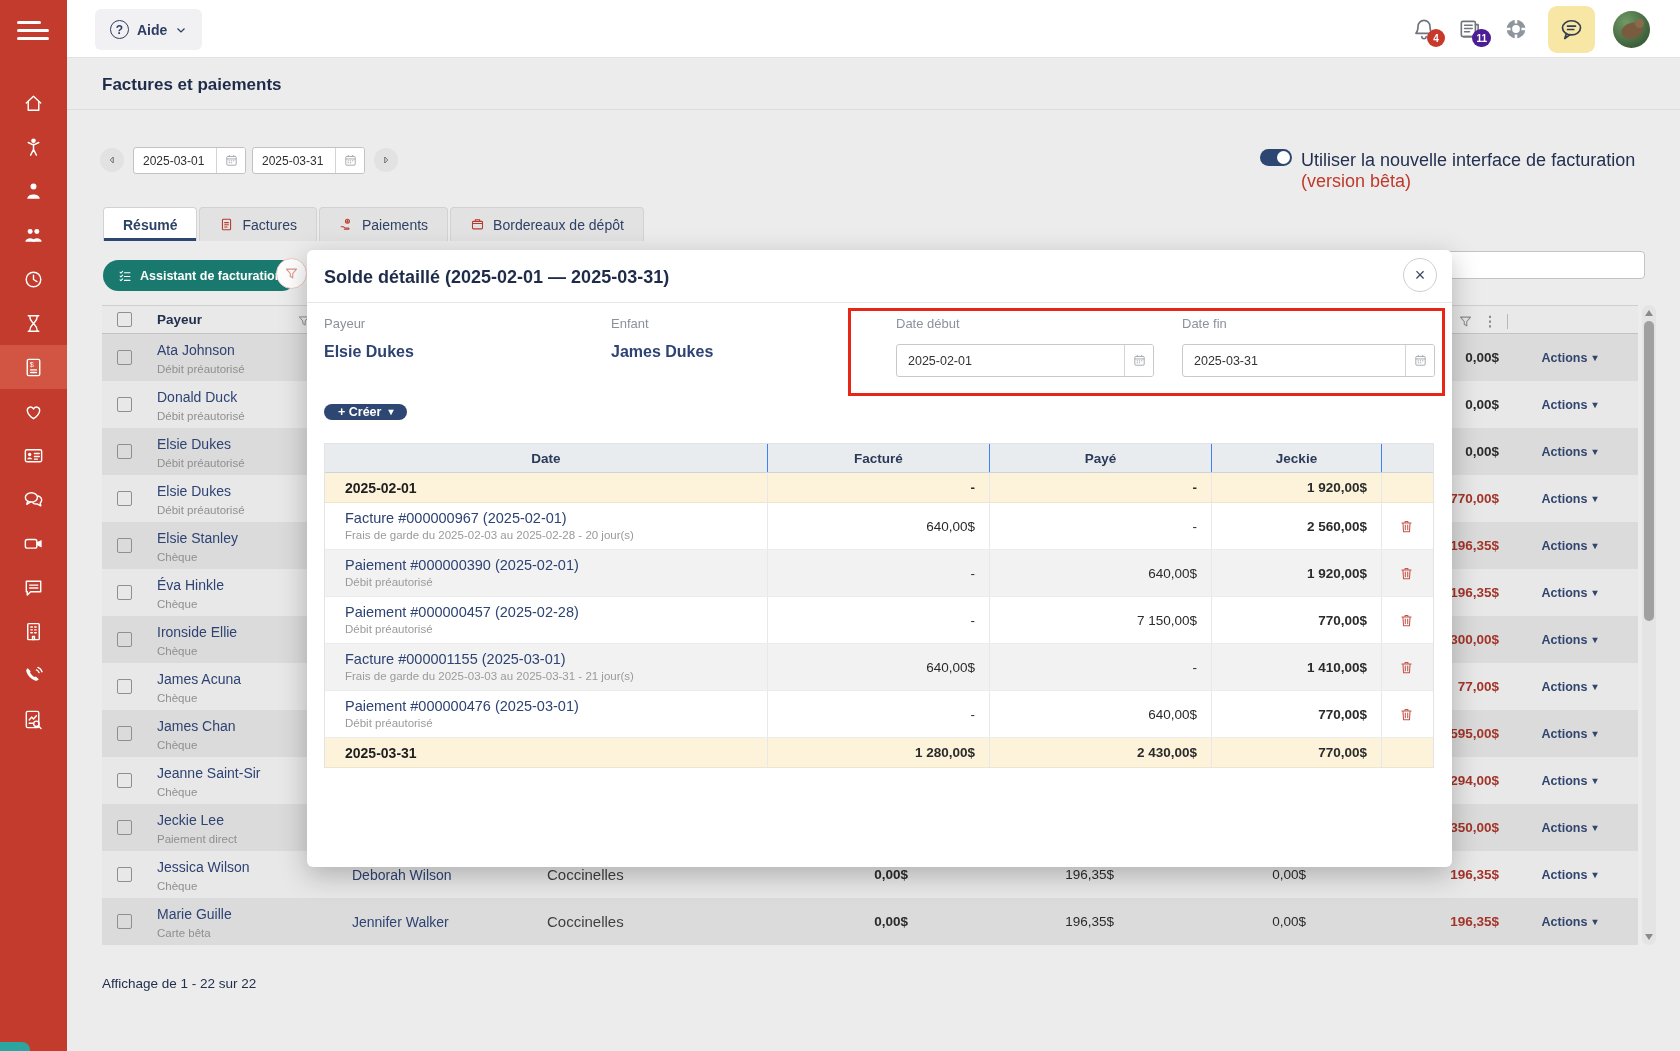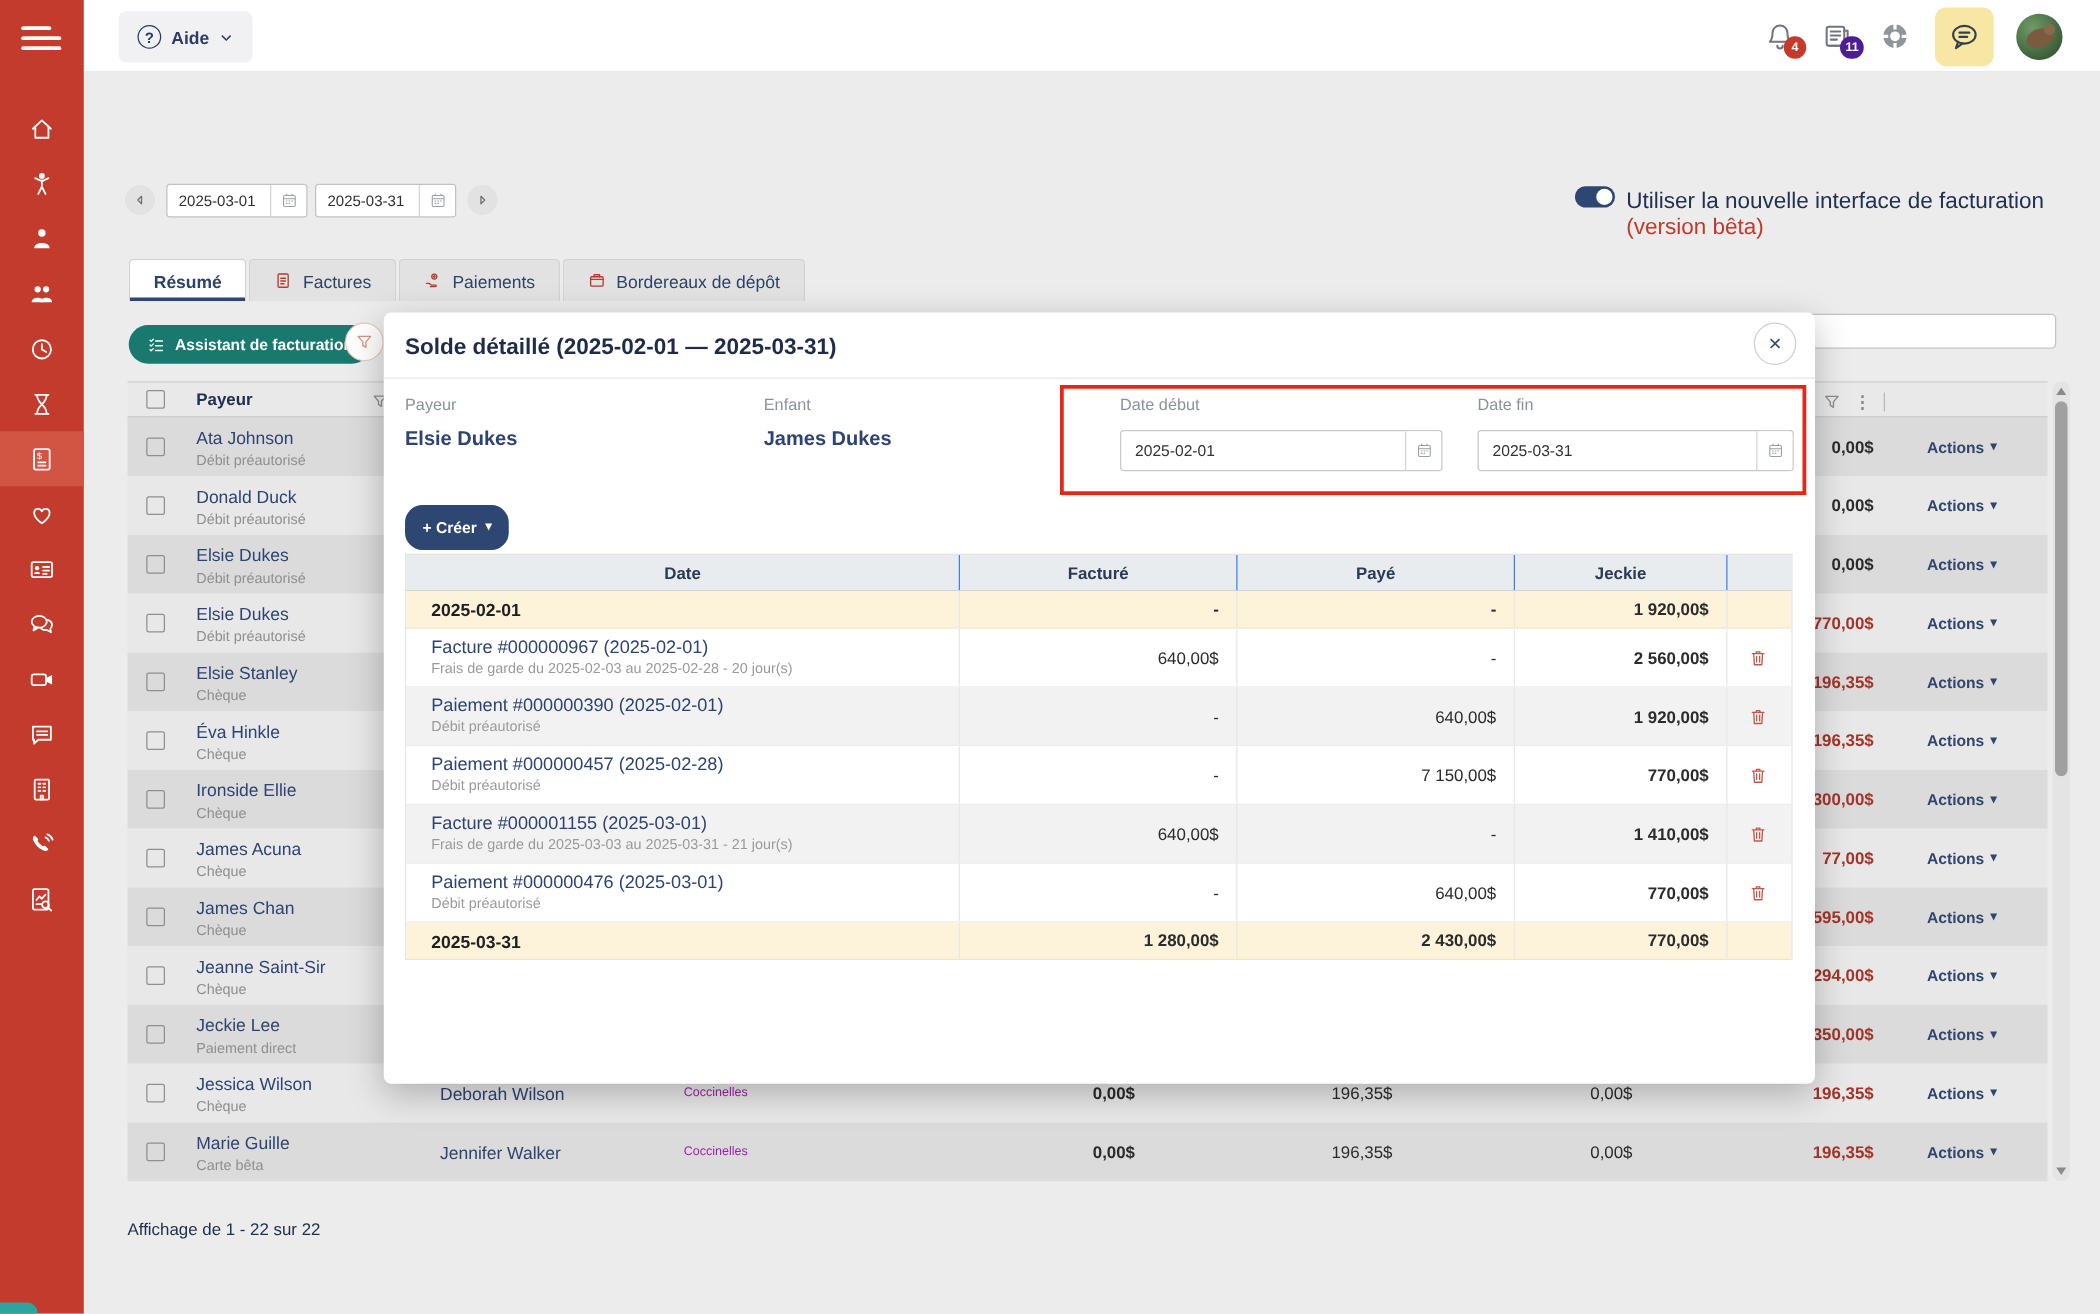--- a/index.html
+++ b/index.html
@@ -83,21 +83,21 @@
   .hricons svg{width:15px;height:15px}
   .vdots{font-size:14px;font-weight:700;letter-spacing:0;color:#8b8b8b}
   .vline{display:inline-block;width:1px;height:15px;background:#b8b8b8}
   .prow{height:47px;cursor:default}
   .prow:nth-child(odd){background:#dbdbdb}
   .prow:nth-child(even){background:#e8e8e8}
   .cbx{width:15px;height:15px;border:1.5px solid #8f8f8f;border-radius:2px;margin-left:15px;display:block;cursor:pointer;background:transparent}
   .pname{font-size:14px;color:#2e4373;line-height:1;padding-top:2px}
   .pmeth{font-size:11.5px;color:#8f8f8f;margin-top:6px}
   .pchild{font-size:14px;color:#2e4373}
-  .pgroup{font-size:10px;color:#a21caf}
+  .pgroup{font-size:15px;color:#404040}
   .num{text-align:right;font-size:13.5px;color:#2b2b2b;padding-right:2px}
   .num.b{font-weight:700}
   .num.red{color:#a33429;font-weight:700}
   .actions-btn{background:none;border:none;font-family:inherit;font-size:12.5px;font-weight:700;color:#31456e;cursor:pointer;
     justify-self:center;display:flex;align-items:center;gap:5px}
   .caret{font-size:10px;line-height:1}
 
   
   .sbar{position:absolute;left:1642px;top:305px;width:14px;height:640px;background:#e4e4e4;border-radius:7px;z-index:2}
   .sarrow{position:absolute;left:3px;width:0;height:0;border-left:4px solid transparent;border-right:4px solid transparent}
@@ -112,21 +112,21 @@
     box-shadow:0 8px 28px rgba(0,0,0,.25);z-index:20}
   .m-title{position:absolute;left:17px;top:17px;font-size:18px;font-weight:700;color:#1f2c49}
   .m-close{position:absolute;left:1096px;top:8px;width:34px;height:34px;border-radius:50%;background:#fff;border:1px solid #cfcfcf;
     color:#3a4a66;font-size:18px;line-height:1;cursor:pointer;display:flex;align-items:center;justify-content:center;font-family:inherit}
   .m-div{position:absolute;left:0;top:52px;width:100%;border-top:1px solid #e6e6e6}
   .flabel{position:absolute;top:66px;font-size:13px;color:#8b919c}
   .fvalue{position:absolute;top:93px;font-size:16px;font-weight:700;color:#2d4373;cursor:pointer}
   .dfield{position:absolute;top:94px;height:33px;display:flex;border:1px solid #c9c9c9;border-radius:3px;background:#fff;overflow:hidden}
   .dfield input{border:none;outline:none;font-family:inherit;font-size:12.5px;color:#333;padding:0 11px;flex:1;background:transparent}
   .redbox{position:absolute;left:541px;top:58px;width:597px;height:88px;border:3px solid #e82617;pointer-events:none;z-index:6}
-  .create-btn{position:absolute;left:17px;top:154px;height:36px;padding:0 14px;border:none;border-radius:14px;background:#2e4672;
+  .create-btn{position:absolute;left:17px;top:154px;height:16px;padding:0 14px;border:none;border-radius:14px;background:#2e4672;
     color:#fff;font-family:inherit;font-size:12.5px;font-weight:600;display:flex;align-items:center;gap:7px;cursor:pointer}
   .mtable{position:absolute;left:17px;top:193px;width:1110px;border:1px solid #e3e3e3;border-bottom:none}
   .mgrid{display:grid;grid-template-columns:443px 222px 222px 170px 49px}
   .mhead{height:29px;background:#e9ecef;border-bottom:1px solid #ccd3d9}
   .mhead div{display:flex;align-items:center;justify-content:center;font-size:13.5px;font-weight:700;color:#2b3a58;border-right:1px solid #3b82f6}
   .mhead div:last-child{border-right:none}
   .mrow{border-bottom:1px solid #ececec}
   .mrow > div{border-right:1px solid #e8e8e8}
   .mrow > div:last-child{border-right:none}
   .mrow.summary{height:30px;background:#fdf3da;border-bottom:1px solid #efe5c8}
@@ -292,20 +292,23 @@
             <path d="M8.5 9 h7 M8.5 12 h5.5"></path>
         </svg>
       </span>
       <span class="avatar">
           <i></i>
           <u></u>
         </span>
     </div>
   </header>
 
+  <div class="titlebar">
+    <h1>Factures et paiements</h1>
+  </div>
 
   <button class="circ" style="left:100px;top:148px">
     <svg viewBox="0 0 24 24" fill="none" stroke="#6f6f6f" stroke-width="2" stroke-linejoin="round">
         <path d="M14.5 6 L8.5 12 L14.5 18 Z"></path>
       </svg>
   </button>
   <div class="tfield" style="left:133px">
     <input value="2025-03-01" style="">
     <span class="daddon">
       <svg viewBox="0 0 24 24" fill="none" stroke="#9aa0a6" stroke-width="1.4">

